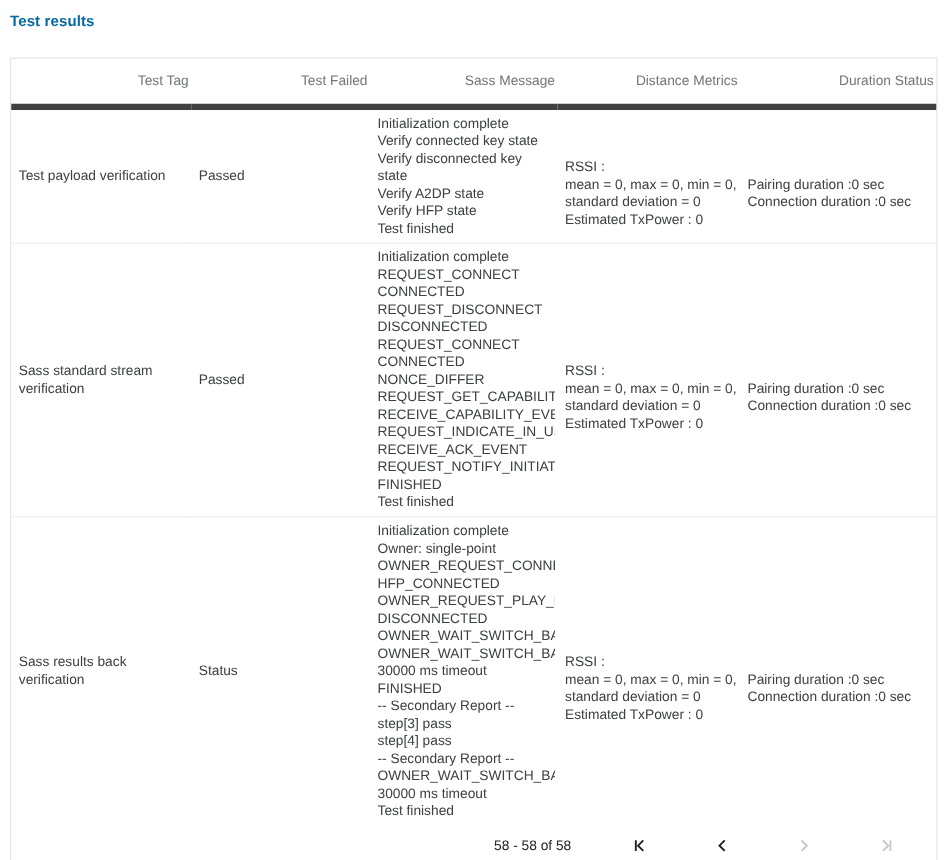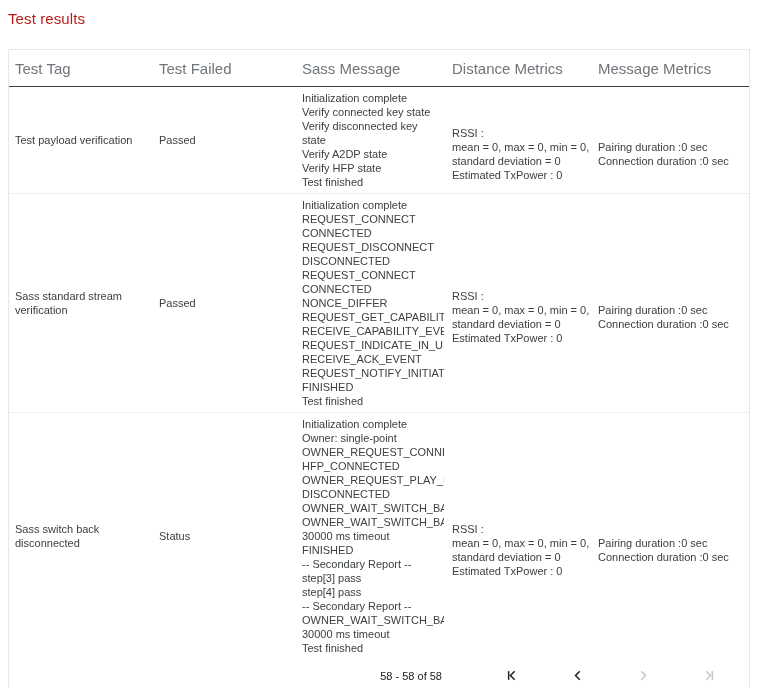--- a/index.html
+++ b/index.html
@@ -5,47 +5,47 @@
   html, body { margin: 0; padding: 0; background: #ffffff; }
   body {
     width: 757px; height: 688px;
     font-family: "Liberation Sans", "DejaVu Sans", sans-serif;
     color: #3c4043;
     position: relative;
     overflow: hidden;
   }
   .page { padding: 8px 7px 0 8px; box-sizing: border-box; }
   .page-title {
-    font-size: 15px;
-    font-weight: 400;
-    color: #b91c1c;
+    font-size: 12px;
+    font-weight: 700;
+    color: #0369a1;
     margin: 2px 0 0 0;
     letter-spacing: .1px;
   }
   .card {
     margin-top: 22px;
     width: 742px;
     box-sizing: border-box;
     border: 1px solid #e6e6e6;
     border-bottom: 3px solid #dcdcdc;
     background: #ffffff;
   }
   table.results {
     width: 100%;
     border-collapse: collapse;
     table-layout: fixed;
   }
   table.results th {
     height: 36px;
-    font-size: 15px;
+    font-size: 11px;
     font-weight: 400;
     color: #70757a;
-    text-align: left;
+    text-align: right;
     padding: 0 2px 0 6px;
-    border-bottom: 1px solid #404040;
+    border-bottom: 5px solid #404040;
     white-space: nowrap;
     overflow: hidden;
   }
   table.results td {
     vertical-align: middle;
     font-size: 11px;
     line-height: 14px;
     color: #3c4043;
     padding: 4px 2px 4px 6px;
     border-bottom: 1px solid #efefef;
@@ -58,21 +58,21 @@
   td.cell-distance > div, td.cell-duration > div { white-space: pre; overflow: hidden; margin-top: 27px; }
   .paginator {
     height: 33px;
     display: flex;
     align-items: center;
     justify-content: flex-end;
     padding-right: 28px;
     font-size: 11px;
     color: #202124;
   }
-  .paginator .range { margin-right: 15px; }
+  .paginator .range { margin-right: 0; }
   .pg-btn {
     width: 24px; height: 24px;
     margin-left: 42px;
     display: flex; align-items: center; justify-content: center;
     background: none; border: none; padding: 0;
     cursor: pointer;
   }
   .pg-btn svg { stroke: #1f1f1f; }
   .pg-btn.disabled svg { stroke: #c6c6c6; }
   .pg-btn.disabled { cursor: default; }
@@ -91,21 +91,21 @@
           <col style="width:150px">
           <col style="width:146px">
           <col>
       </colgroup>
       <thead>
         <tr>
           <th>Test Tag</th>
           <th>Test Failed</th>
           <th>Sass Message</th>
           <th>Distance Metrics</th>
-          <th>Message Metrics</th>
+          <th>Duration Status</th>
         </tr>
       </thead>
       <tbody id="results-body">
   <tr>
     <td class="cell-tag">Test payload verification</td>
     <td class="cell-status">Passed</td>
     <td class="cell-message"><div>Initialization complete
 Verify connected key state
 Verify disconnected key state
 Verify A2DP state
@@ -147,21 +147,21 @@
 standard deviation = 0
 Estimated TxPower : 0</div>
             </td>
     <td class="cell-duration">
               <div>Pairing duration :0 sec
 Connection duration :0 sec</div>
             </td>
   </tr>
 
   <tr>
-    <td class="cell-tag">Sass switch back disconnected</td>
+    <td class="cell-tag">Sass results back verification</td>
     <td class="cell-status">Status</td>
     <td class="cell-message"><div>Initialization complete
 Owner: single-point
 OWNER_REQUEST_CONNECTED
 HFP_CONNECTED
 OWNER_REQUEST_PLAY_MEDIA
 DISCONNECTED
 OWNER_WAIT_SWITCH_BACK
 OWNER_WAIT_SWITCH_BACK
 30000 ms timeout

